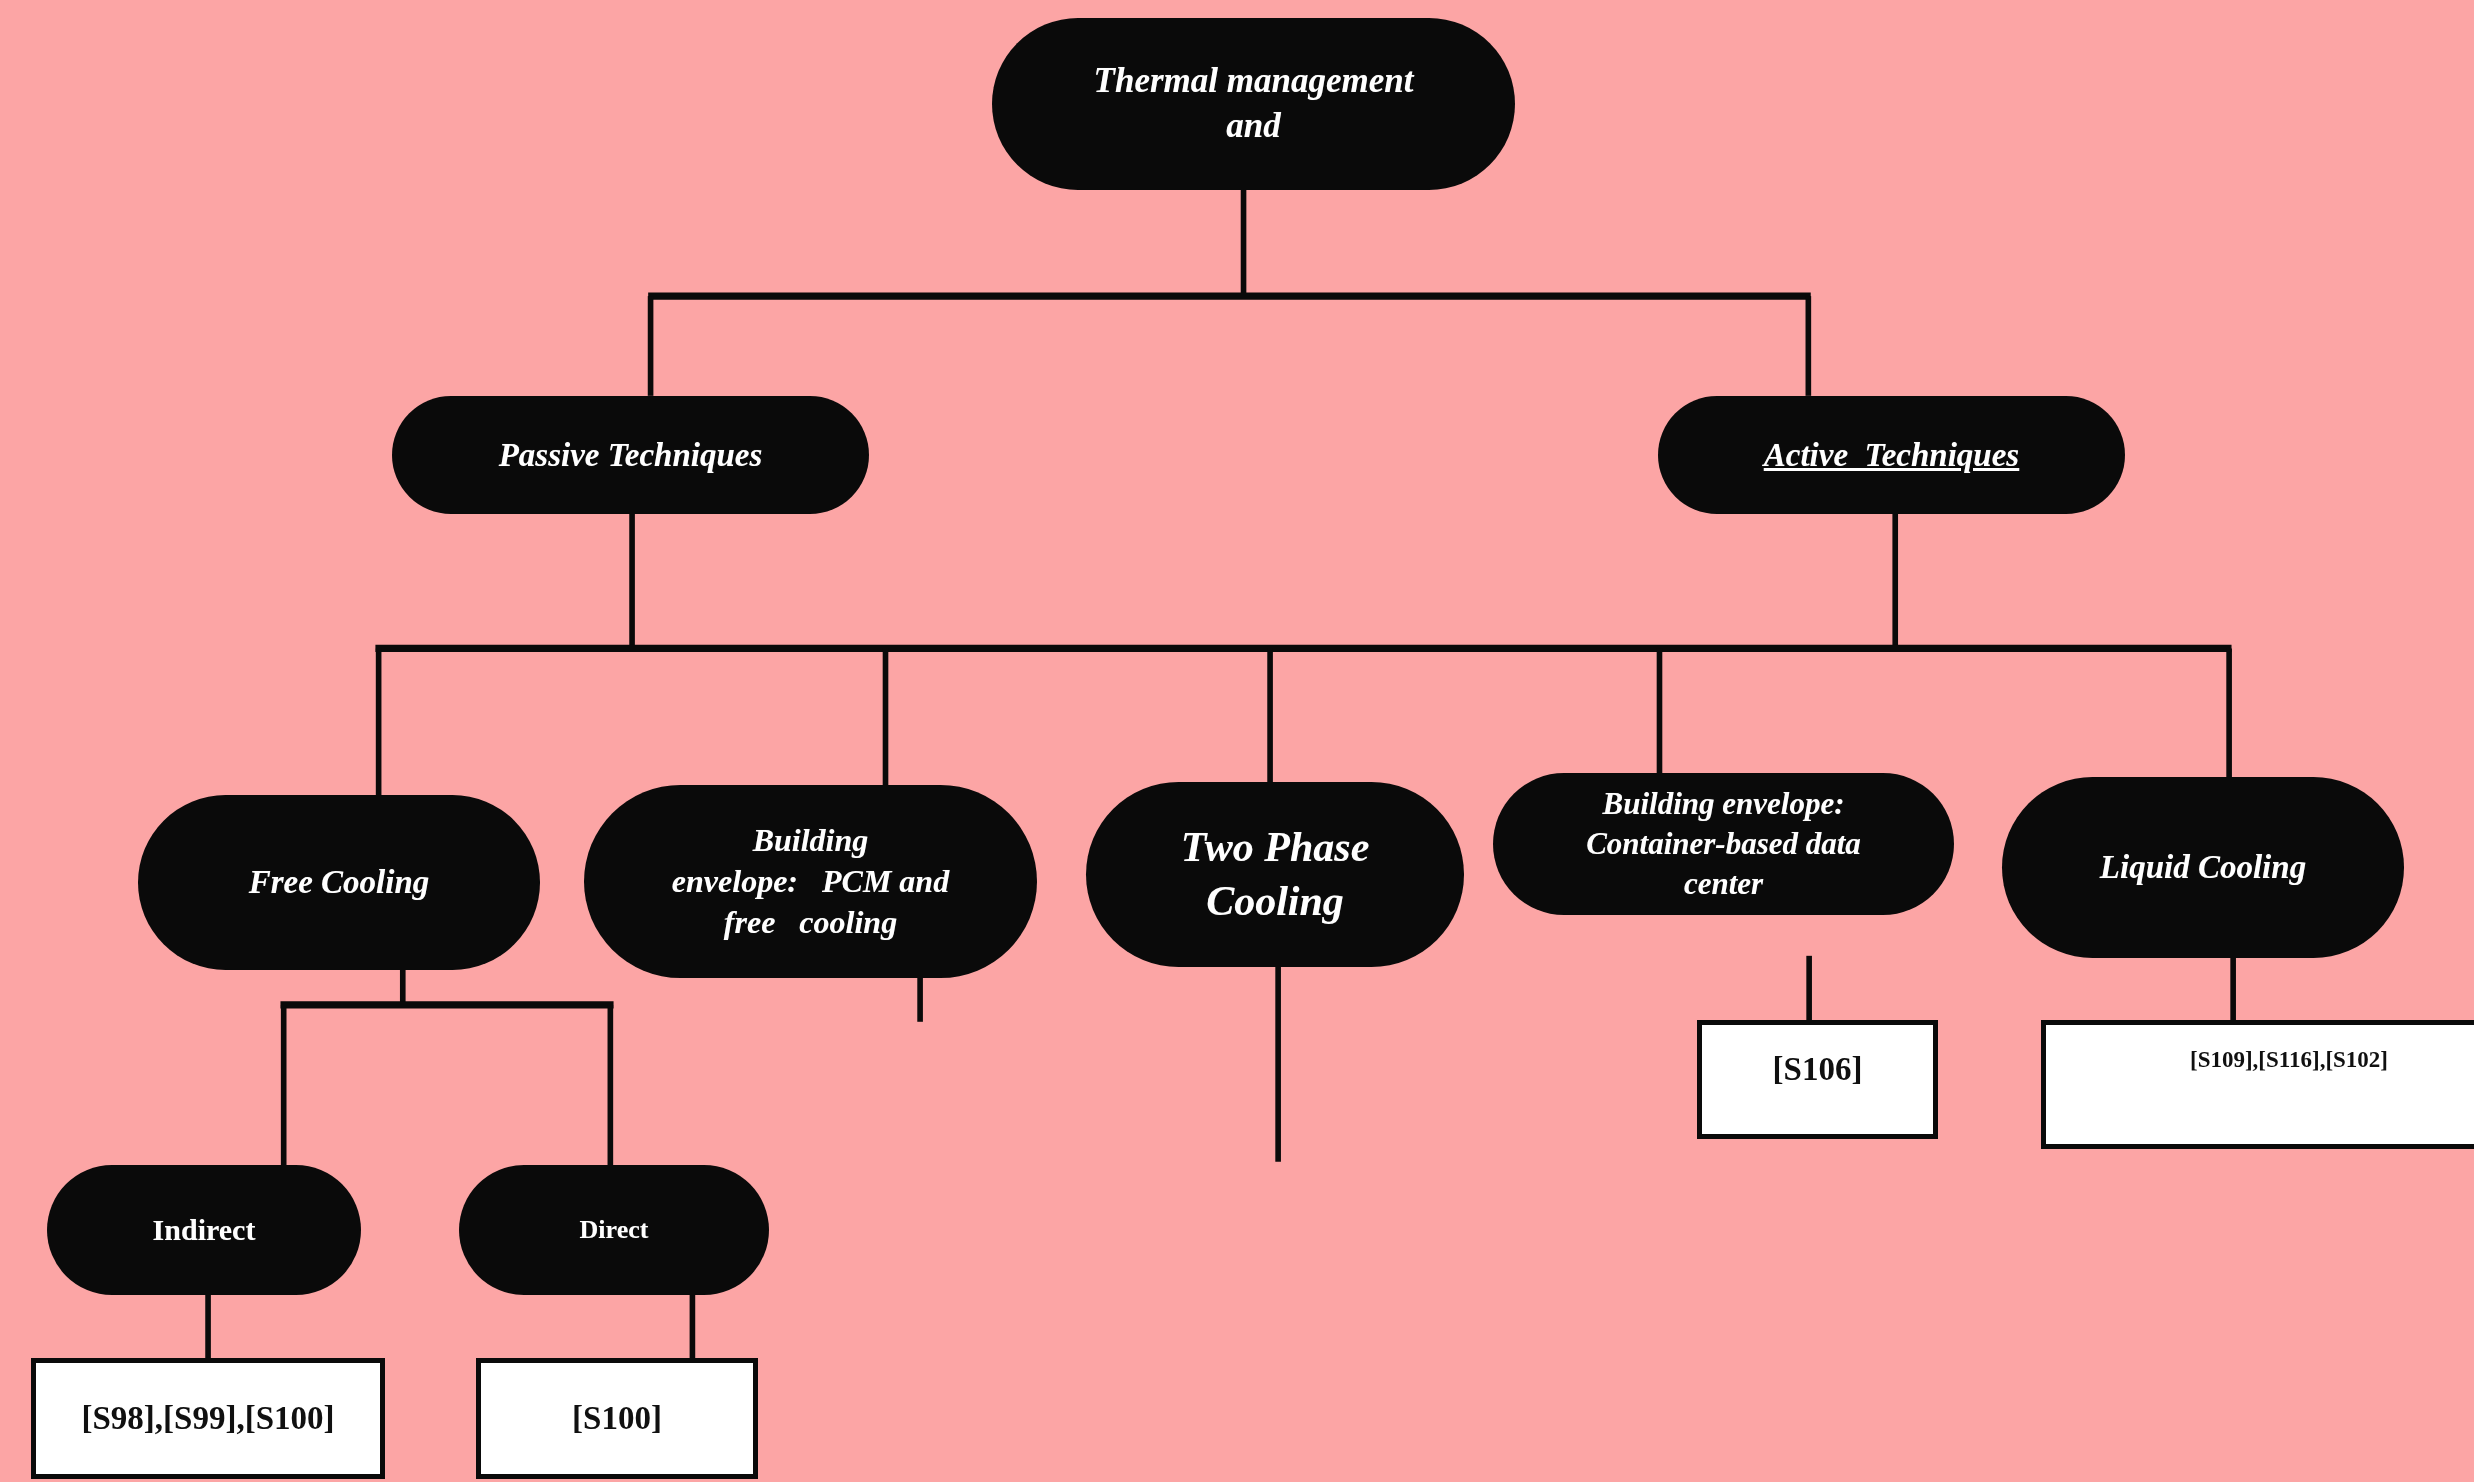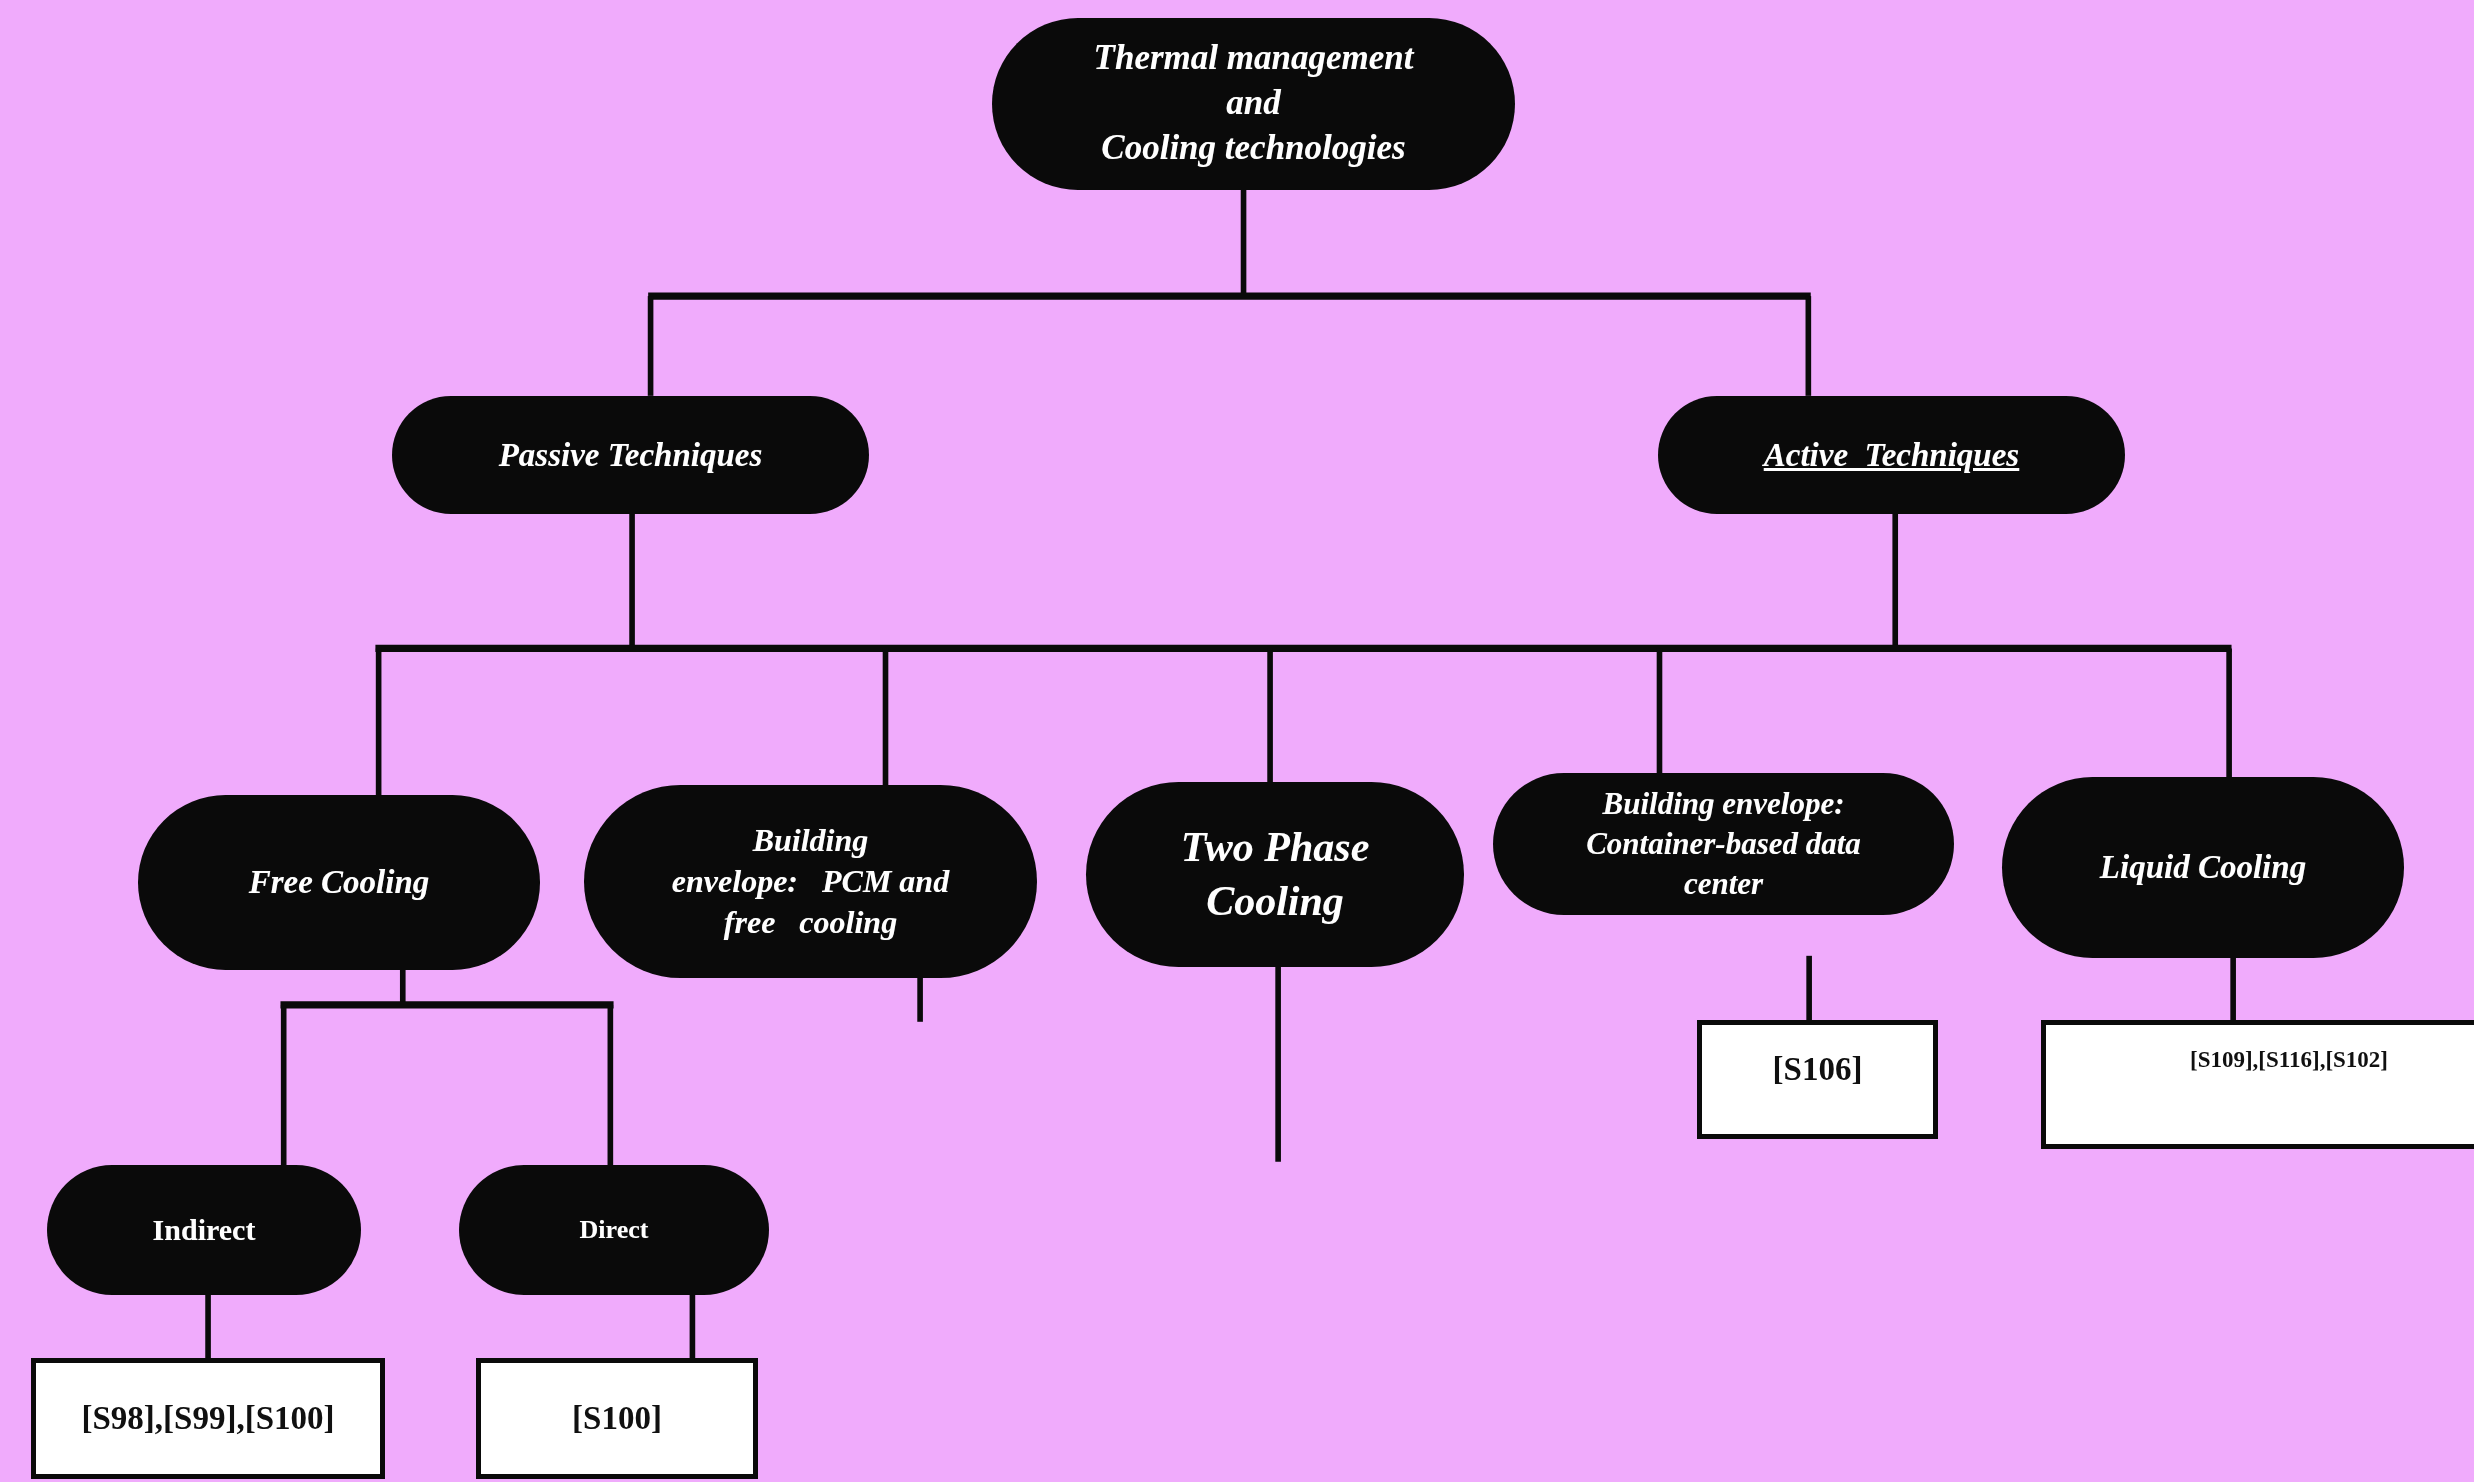--- a/index.html
+++ b/index.html
@@ -5,21 +5,21 @@
 <style>
   html, body {
     margin: 0;
     padding: 0;
     background: #ffffff;
   }
   #stage {
     position: relative;
     width: 2475px;
     height: 1482px;
-    background: #f0abfc;
+    background: #fca5a5;
     overflow: hidden;
     font-family: "Liberation Serif", "DejaVu Serif", serif;
   }
   #connectors {
     position: absolute;
     left: 0;
     top: 0;
     width: 2475px;
     height: 1482px;
     pointer-events: none;
@@ -100,21 +100,20 @@
       <line x1="1588" y1="1200" x2="1588" y2="1444" stroke-width="7"></line>
       <line x1="2248" y1="1188" x2="2248" y2="1268" stroke-width="7"></line>
       <line x1="2775" y1="1188" x2="2775" y2="1268" stroke-width="7"></line>
     </g>
   </svg>
 
   <div class="node" style="left:992px; top:17.7px; width:523px; height:172px; border-radius:86px; font-size:35px;">
     <span class="lines">
       <span class="ln">Thermal management</span>
       <span class="ln">and</span>
-      <span class="ln">Cooling technologies</span>
     </span>
   </div>
 
   <div class="node" style="left:392px; top:396px; width:477px; height:118px; border-radius:60px; font-size:33px;">
     <span class="lines">
       <span class="ln">Passive Techniques</span>
     </span>
   </div>
 
   <div class="node" style="left:1658px; top:396px; width:467px; height:118px; border-radius:60px; font-size:33px;text-decoration:underline;">

